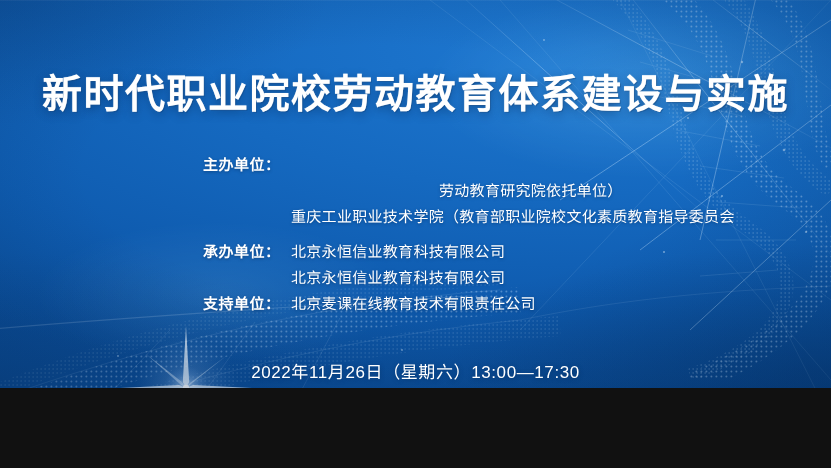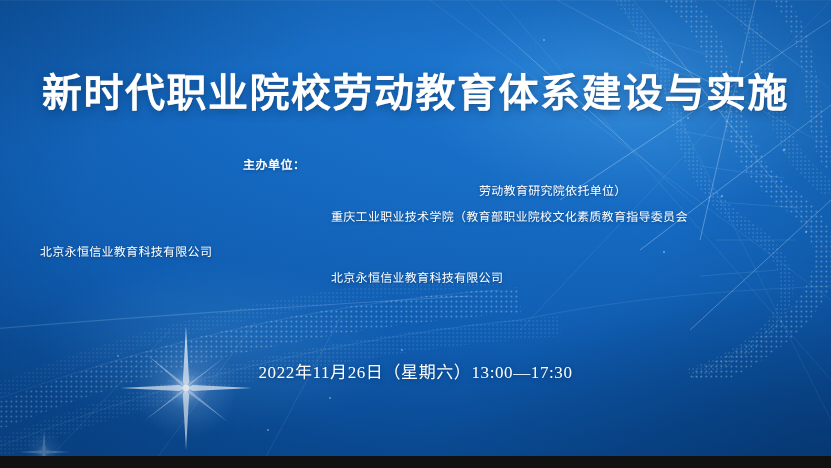--- a/index.html
+++ b/index.html
@@ -4,23 +4,23 @@
 <title>conference-banner</title>
 <style>
   html, body {
     margin: 0;
     padding: 0;
     background: #111;
   }
   #banner {
     position: relative;
     width: 831px;
-    height: 456px;
+    height: 388px;
     overflow: hidden;
-    font-family: Liberation Serif, serif;
+    font-family: Liberation Sans, sans-serif;
     background: #1569c0;
     user-select: none;
   }
 
   
   .bg-base {
     position: absolute;
     inset: 0;
     background:
       radial-gradient(120% 90% at 72% 12%, #1f79d2 0%, #1569c0 42%, #0f5cb0 72%, #0b4f9c 100%),
@@ -77,25 +77,24 @@
        1px 1px 0 rgba(8,52,104,.35),
        0 3px 10px rgba(4,40,86,.45);
   }
 
   .orgs {
     position: absolute;
     top: 152px;
     left: 0;
     right: 0;
     color: #ffffff;
-    font-size: 12px;
+    font-size: 15px;
     line-height: 26px;
     white-space: nowrap;
     text-shadow: 0 1px 3px rgba(5,44,92,.55);
-    padding-left: 40px;
   }
   .org-row {
     display: flex;
     align-items: baseline;
   }
   .org-label {
     display: inline-block;
     width: 88px;
     margin-left: 203px;
     text-align: left;
@@ -296,29 +295,34 @@
         <div class="org-row cont indent-a">
           <span class="org-label">主办单位：</span>
           <span class="org-value">重庆工业职业技术学院（教育部职业院校文化素质教育指导委员会</span>
         </div>
       </div>
 
       <div class="gap-sm"></div>
 
       <div class="org-group">
         <div class="org-row">
+          <span class="org-label">承办单位：</span>
           <span class="org-value">北京永恒信业教育科技有限公司</span>
         </div>
         <div class="org-row cont">
           <span class="org-label">承办单位：</span>
           <span class="org-value">北京永恒信业教育科技有限公司</span>
         </div>
       </div>
 
       <div class="org-group">
+        <div class="org-row">
+          <span class="org-label">支持单位：</span>
+          <span class="org-value">北京麦课在线教育技术有限责任公司</span>
+        </div>
       </div>
 
     </div>
 
     <div class="datetime">
       <span>2022年11月26日（星期六）</span><span class="dt-time">13:00—17:30</span>
     </div>
 
   </div>
 </div>

